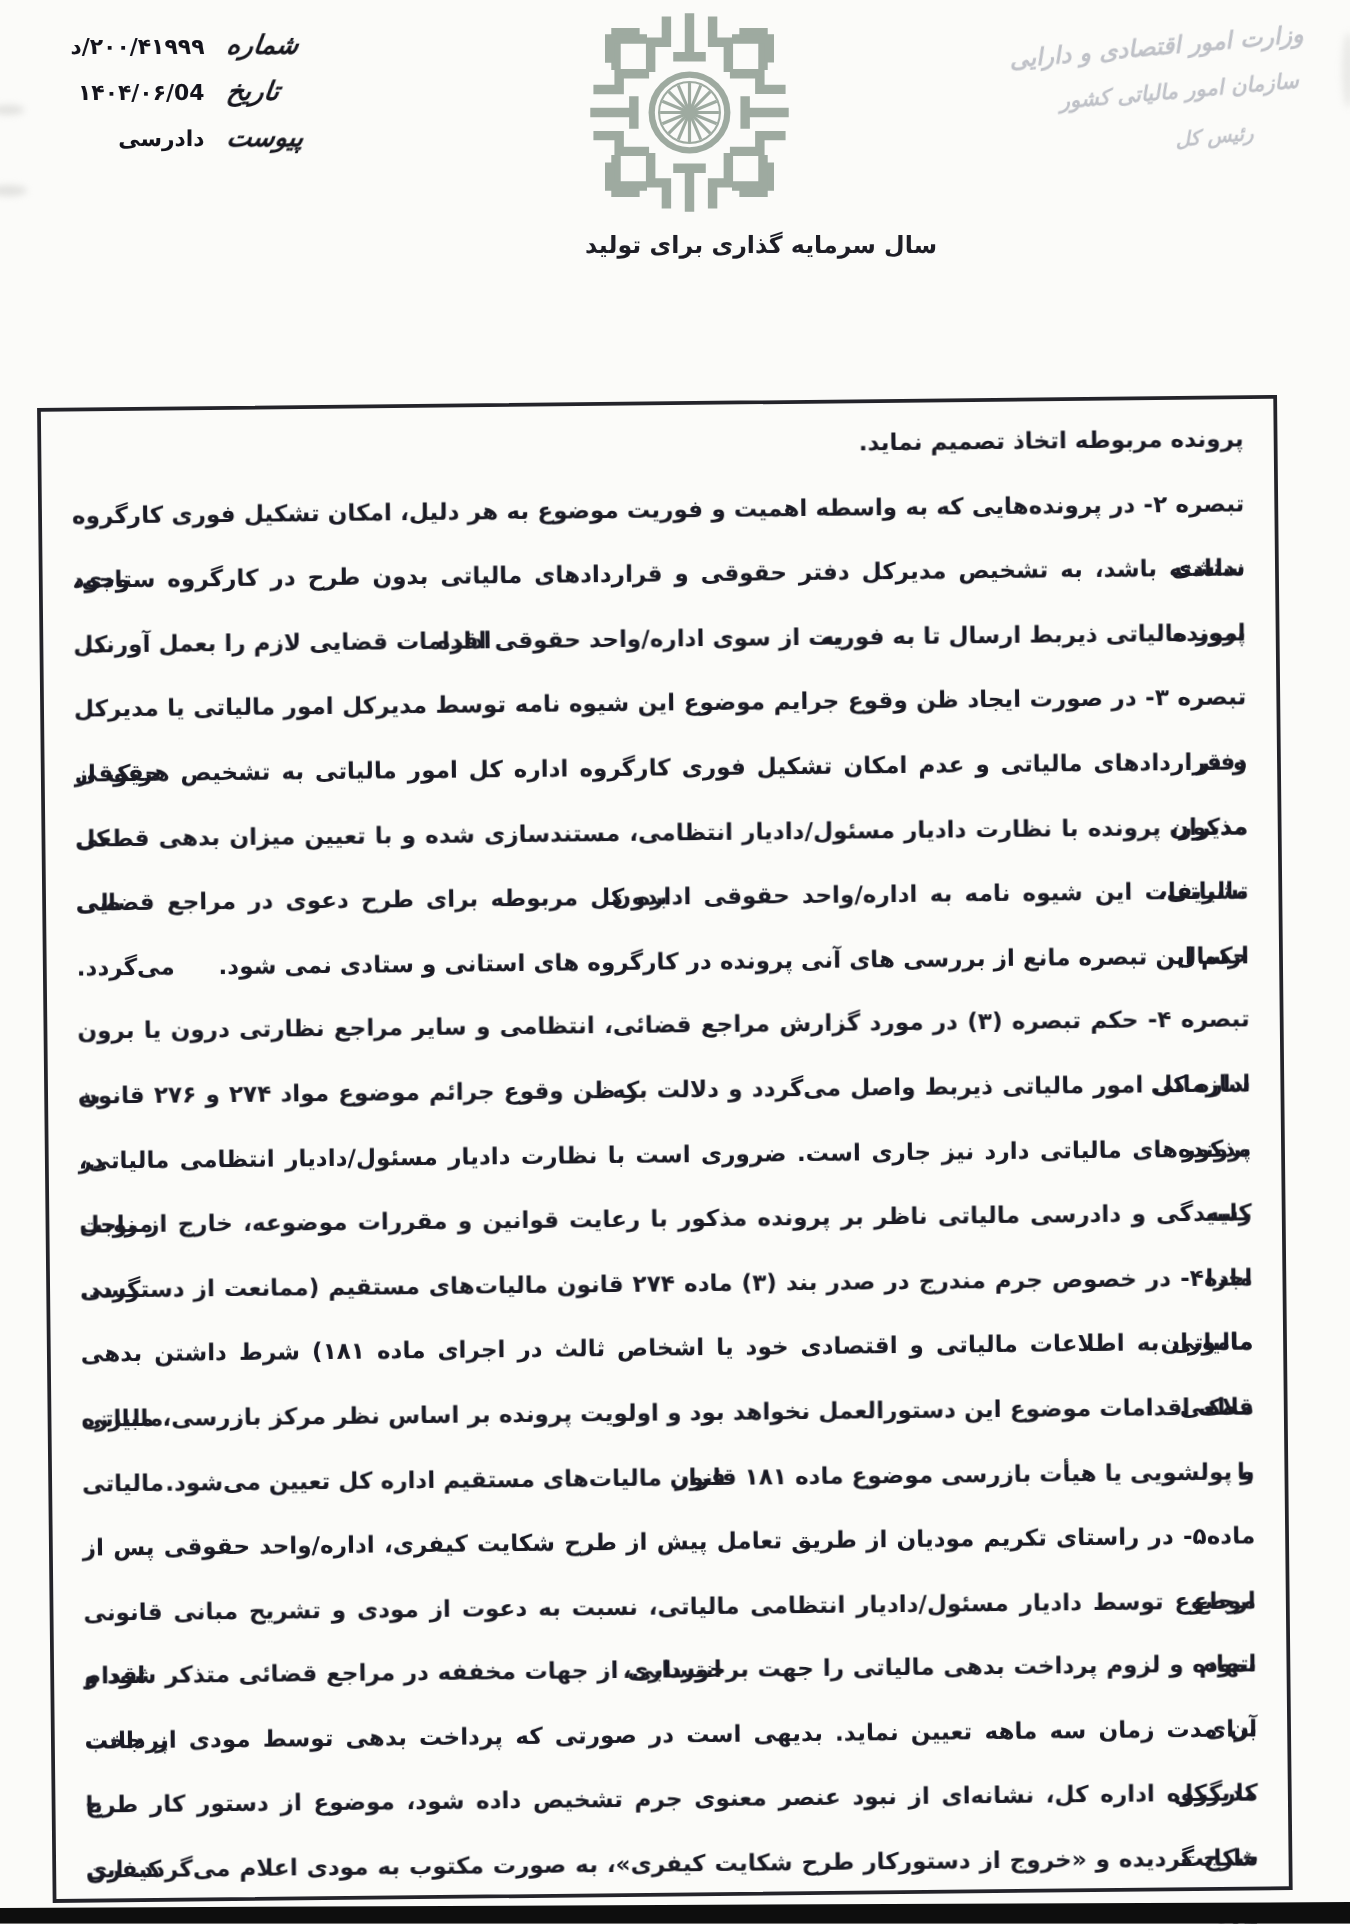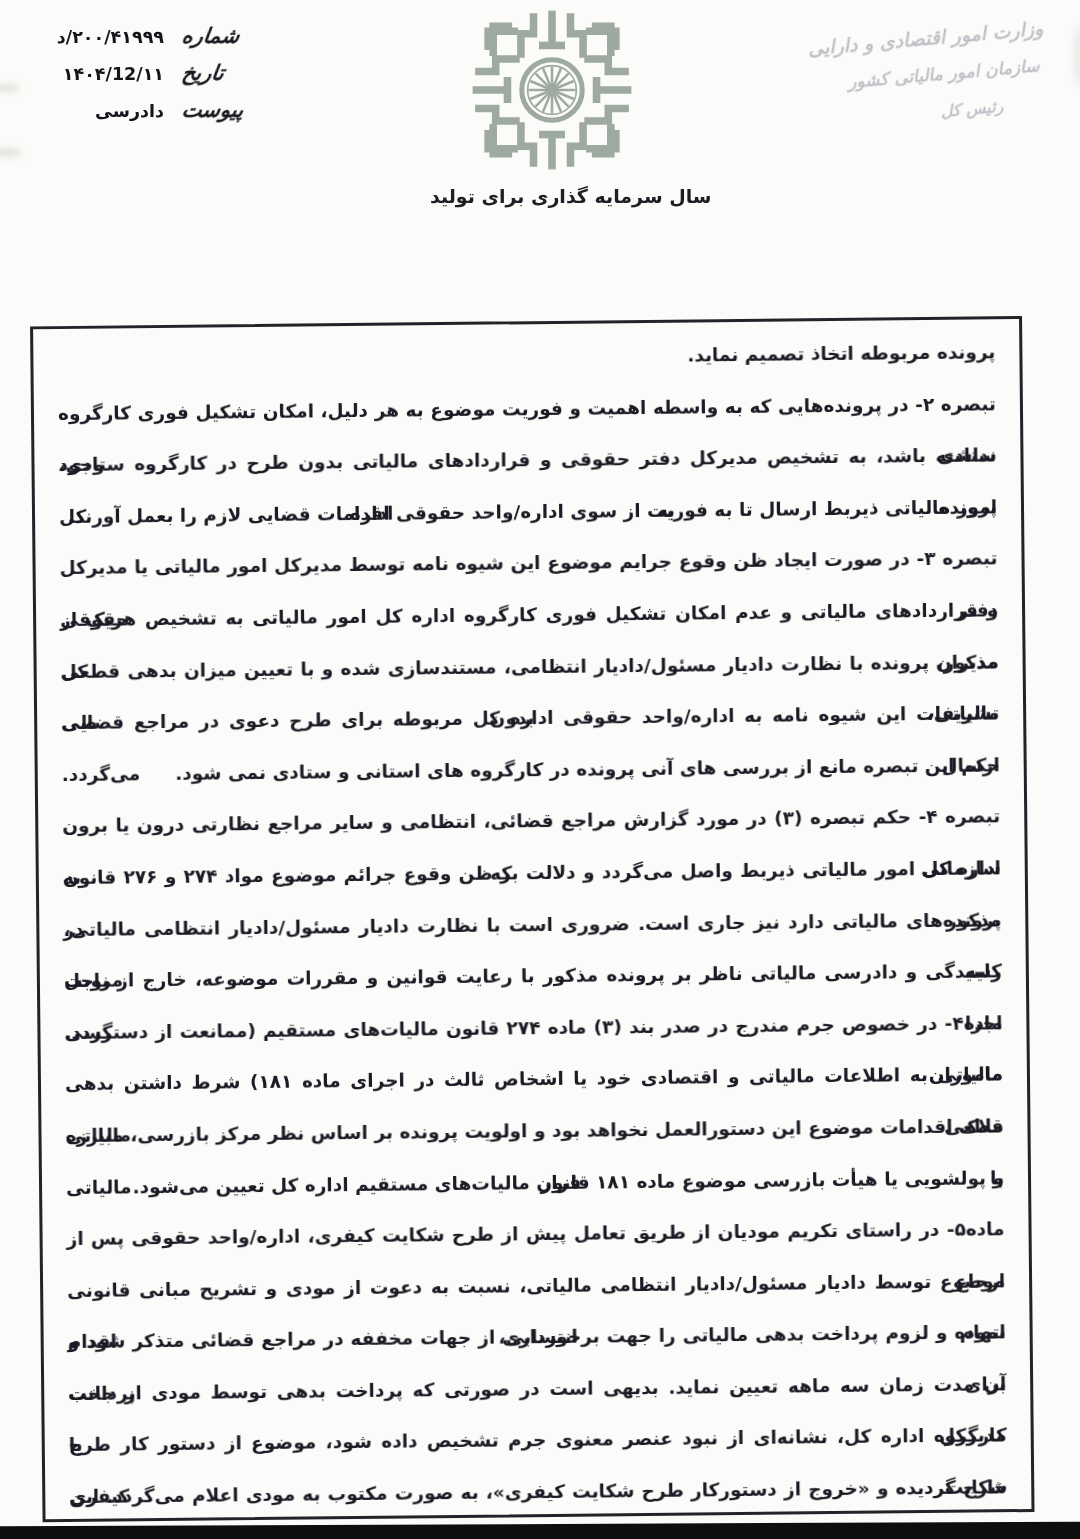--- a/index.html
+++ b/index.html
@@ -28,21 +28,21 @@
     transform:rotate(-5deg); transform-origin:top right;
     opacity:.55; filter:blur(.45px); color:#8f93a0;
     font-style:italic; font-weight:bold;
   }
   .lh1 { font-size:19px; text-align:center; padding-left:10px; }
   .lh2 { font-size:17px; text-align:center; margin-top:16px; padding-left:40px; }
   .lh3 { font-size:16px; text-align:center; margin-top:18px; padding-left:90px; }
   
   .slogan {
     position:absolute; top:185px; left:430px; width:320px;
-    text-align:left; font-size:19px; font-weight:bold; color:#1e1e26;
+    text-align:right; font-size:19px; font-weight:bold; color:#1e1e26;
   }
   
   .doc-box {
     position:absolute; top:316px; left:30px; width:992px; height:1196px;
     border:3px solid #23232a;
     padding:7px 24px 0 24px;
     transform:rotate(-0.6deg); transform-origin:top right;
     background:transparent;
   }
   .line {
@@ -64,21 +64,21 @@
 
 <div class="page">
 
   <div class="meta-block">
     <div class="meta-row">
       <span class="meta-label">شماره</span>
       <span class="meta-value">۲۰۰/۴۱۹۹۹/د</span>
     </div>
     <div class="meta-row">
       <span class="meta-label">تاریخ</span>
-      <span class="meta-value">۱۴۰۴/12/۱۱</span>
+      <span class="meta-value">۱۴۰۴/۰۶/04</span>
     </div>
     <div class="meta-row">
       <span class="meta-label">پیوست</span>
       <span class="meta-value">دادرسی</span>
     </div>
   </div>
 
   <svg class="emblem" viewBox="0 0 200 200">
     <g stroke="#87968b" stroke-width="9" fill="none" stroke-linecap="square">
       <g id="arm">

